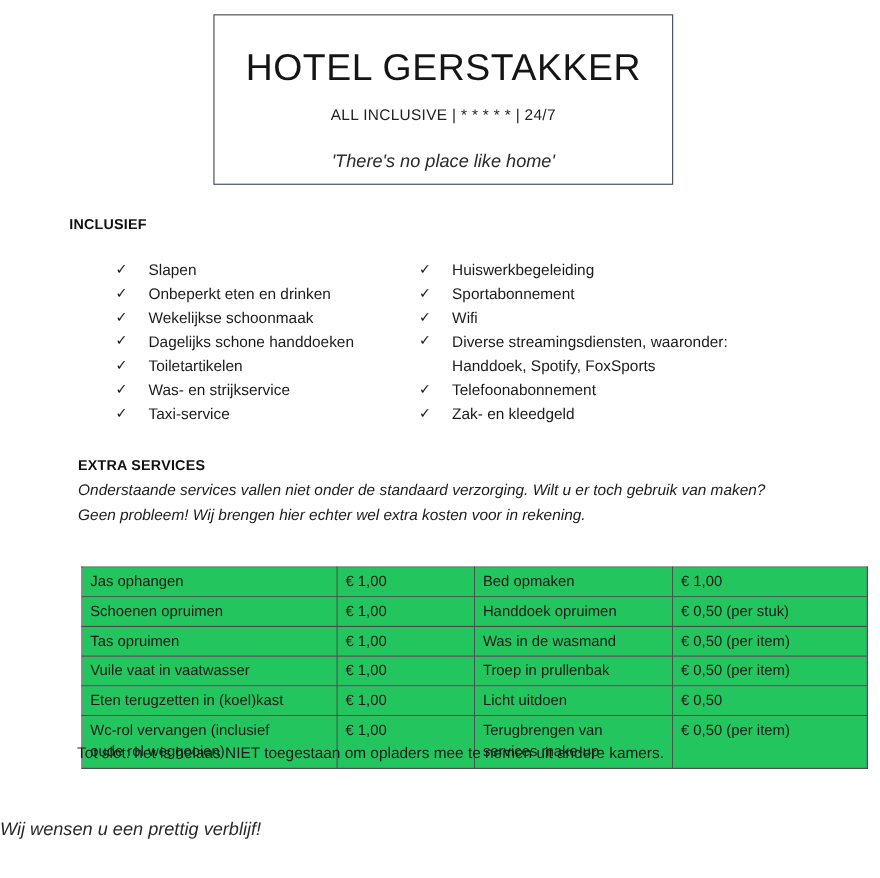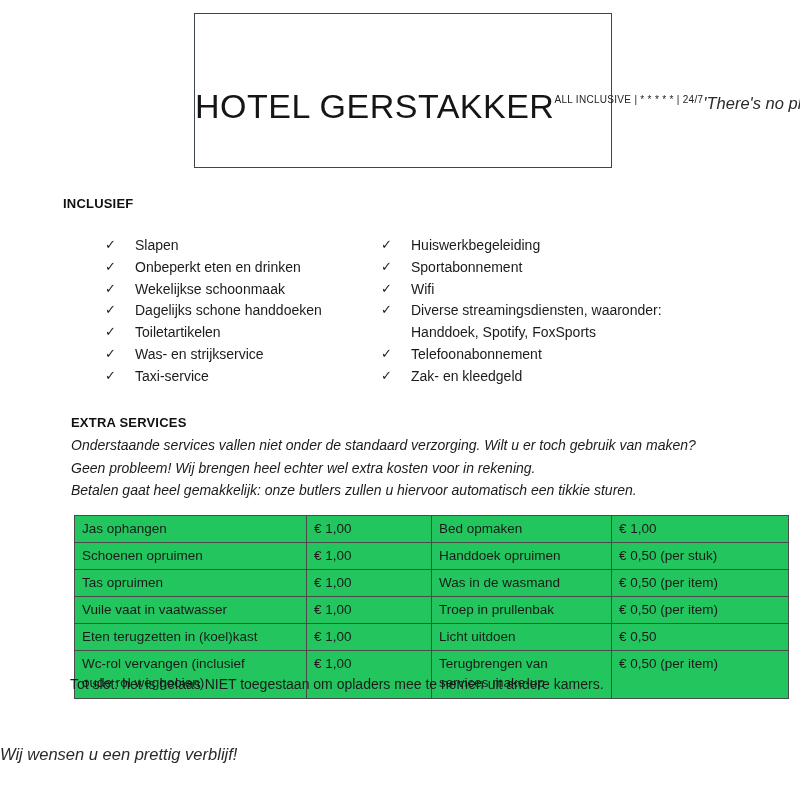--- a/index.html
+++ b/index.html
@@ -22,33 +22,34 @@
   #header-box {
     position: absolute;
     left: 194px;
     top: 13px;
     width: 418px;
     height: 155px;
     border: 1.5px solid #3d4450;
     box-sizing: border-box;
     background: #ffffff;
     display: flex;
+    flex-direction: column;
     align-items: center;
   }
   #hotel-title {
     font-size: 34px;
     letter-spacing: 0.5px;
     font-weight: 400;
     color: #151515;
     margin-top: 31px;
     line-height: 1;
     white-space: nowrap;
   }
   #hotel-tagline {
-    font-size: 10px;
+    font-size: 14px;
     letter-spacing: 0.3px;
     color: #222222;
     margin-top: 17px;
     white-space: nowrap;
   }
   #hotel-motto {
     font-size: 16.5px;
     font-style: italic;
     color: #2a2a2a;
     margin-top: 26px;
@@ -180,22 +181,21 @@
     <li class="check-item"><span class="check-icon">✓</span><span>Diverse streamingsdiensten, waaronder:</span></li>
     <li class="check-item no-bullet"><span>Handdoek, Spotify, FoxSports</span></li>
     <li class="check-item"><span class="check-icon">✓</span><span>Telefoonabonnement</span></li>
     <li class="check-item"><span class="check-icon">✓</span><span>Zak- en kleedgeld</span></li>
   </ul>
 
 <div class="section-heading" id="extra-heading">EXTRA SERVICES</div>
 
 <div id="extra-intro">
     <div>Onderstaande services vallen niet onder de standaard verzorging. Wilt u er toch gebruik van maken?</div>
-    <div>Geen probleem! Wij brengen heel echter wel extra kosten voor in rekening.</div>
-    <div>Betalen gaat heel gemakkelijk: onze butlers zullen u hiervoor automatisch een tikkie sturen.</div>
+    <div>Geen probleem! Wij brengen hier echter wel extra kosten voor in rekening.</div>
   </div>
 
 <table id="price-table">
   <tbody>
       <tr>
         <td class="col-a"><span>Jas ophangen</span></td>
         <td class="col-b"><span>€ 1,00</span></td>
         <td class="col-c"><span>Bed opmaken</span></td>
         <td class="col-d"><span>€ 1,00</span></td>
       </tr>

